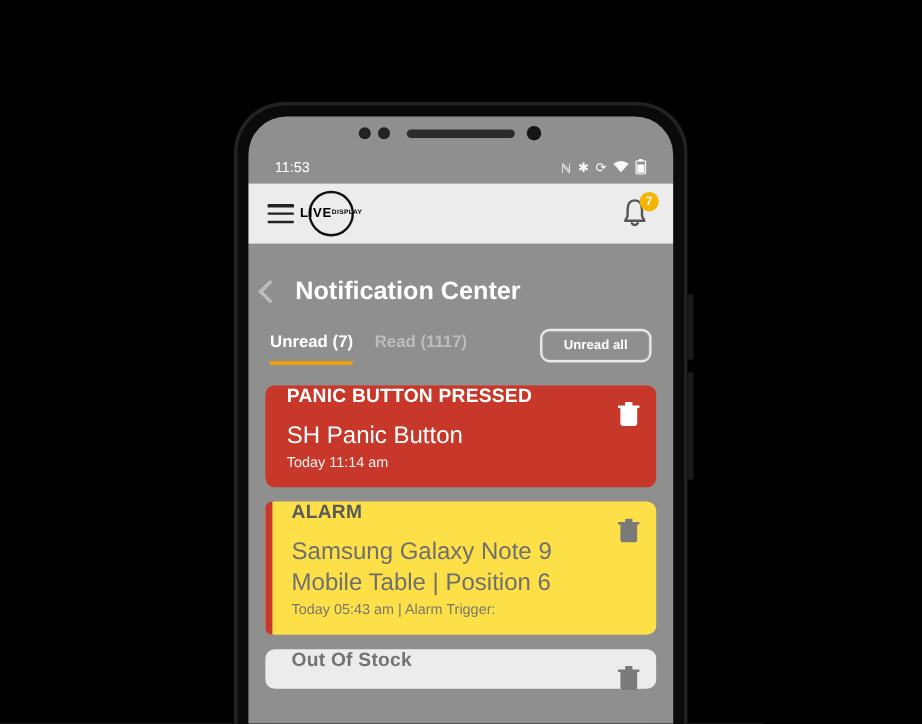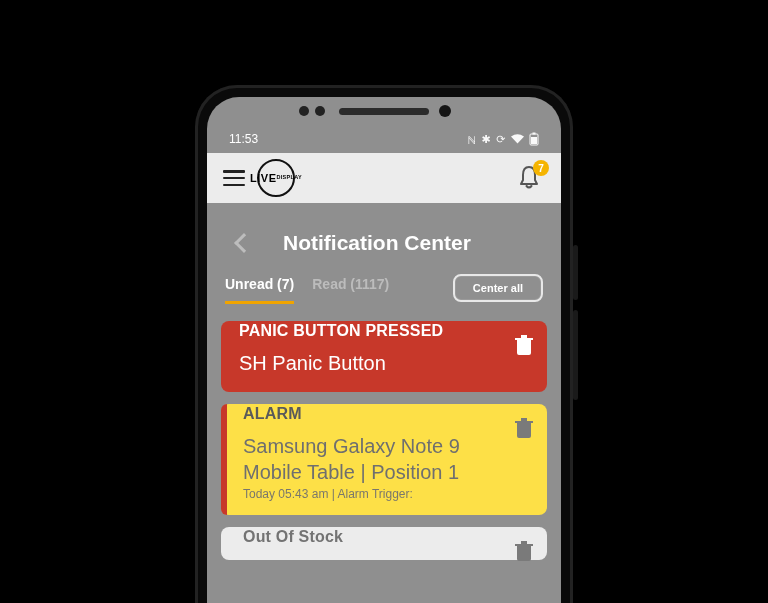--- a/index.html
+++ b/index.html
@@ -69,21 +69,21 @@
   .bell-wrap { position:relative; width:28px; height:28px; cursor:pointer; }
   .bell-badge {
     position:absolute; top:-4px; right:-4px; min-width:16px; height:16px; border-radius:8px;
     background:#f5b400; color:#fff; font-size:10px; font-weight:700;
     display:flex; align-items:center; justify-content:center; padding:0 3px;
   }
 
   
   .page-title-row {
     position:absolute; top:124px; left:0; right:0; height:44px;
-    display:flex; align-items:center; gap:32px; padding:0 30px;
+    display:flex; align-items:center; gap:14px; padding:0 11px;
   }
   .back-chevron { width:14px; height:14px; border-left:3px solid #bdbdbd; border-bottom:3px solid #bdbdbd; transform:rotate(45deg); cursor:pointer; }
   .page-title { color:#fff; font-size:21px; font-weight:700; }
 
   
   .tabs-row {
     position:absolute; top:172px; left:0; right:0; height:38px;
     display:flex; align-items:center; gap:18px; padding:0 18px;
   }
   .tab { font-size:14px; font-weight:700; color:#bcbcbc; cursor:pointer; position:relative; padding-bottom:8px; }
@@ -177,44 +177,45 @@
       </div>
 
       <div class="page-title-row">
         <div class="back-chevron"></div>
         <div class="page-title">Notification Center</div>
       </div>
 
       <div class="tabs-row">
         <div class="tab active">Unread (7)</div>
         <div class="tab">Read (1117)</div>
-        <button class="delete-all">Center all</button>
+        <button class="delete-all">Unread all</button>
       </div>
 
       <div class="list">
 
         <div class="card panic">
           <div class="trash">
             <svg width="18" height="20" viewBox="0 0 18 20">
                 <path d="M2 5 H16 V18 Q16 20 14 20 H4 Q2 20 2 18 Z M0 3 H18 V5 H0 Z M6 0 H12 V3 H6 Z" fill="#fff"></path>
               </svg>
           </div>
           <div class="title">PANIC BUTTON PRESSED</div>
           <div class="line">SH Panic Button</div>
+          <div class="ts">Today 11:14 am</div>
         </div>
 
         <div class="card alarm">
           <div class="trash">
             <svg width="18" height="20" viewBox="0 0 18 20">
                 <path d="M2 5 H16 V18 Q16 20 14 20 H4 Q2 20 2 18 Z M0 3 H18 V5 H0 Z M6 0 H12 V3 H6 Z" fill="#7a7a7a"></path>
               </svg>
           </div>
           <div class="title">ALARM</div>
           <div class="line">Samsung Galaxy Note 9</div>
-          <div class="line">Mobile Table  | Position 1</div>
+          <div class="line">Mobile Table  | Position 6</div>
           <div class="ts">Today 05:43 am | Alarm Trigger:</div>
         </div>
 
         <div class="card oos">
           <div class="trash">
             <svg width="18" height="20" viewBox="0 0 18 20">
                 <path d="M2 5 H16 V18 Q16 20 14 20 H4 Q2 20 2 18 Z M0 3 H18 V5 H0 Z M6 0 H12 V3 H6 Z" fill="#7a7a7a"></path>
               </svg>
           </div>
           <div class="title">Out Of Stock</div>

